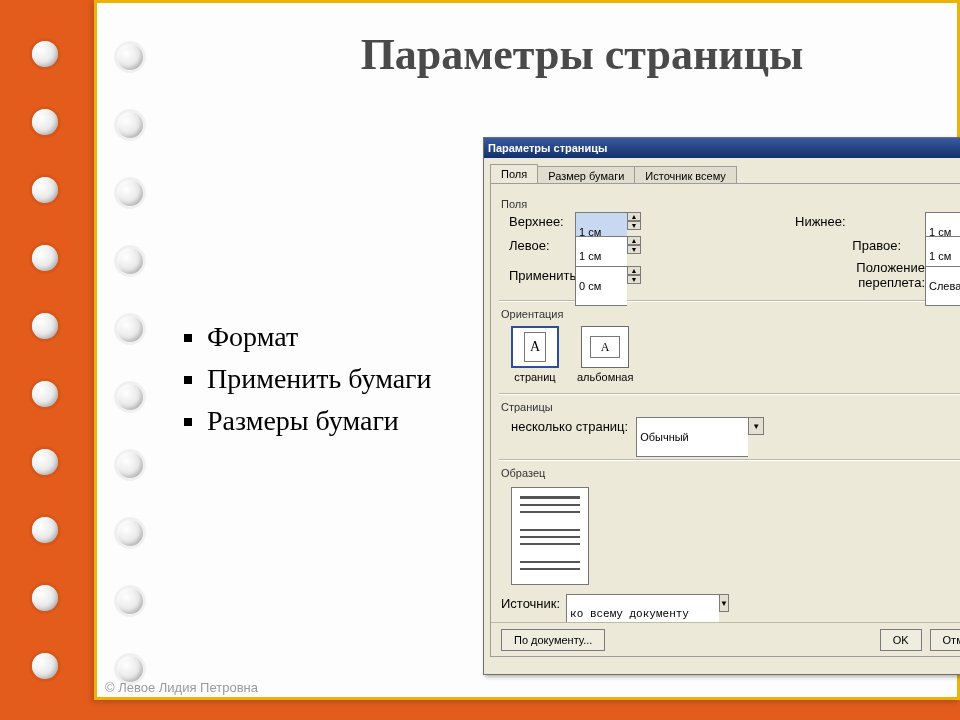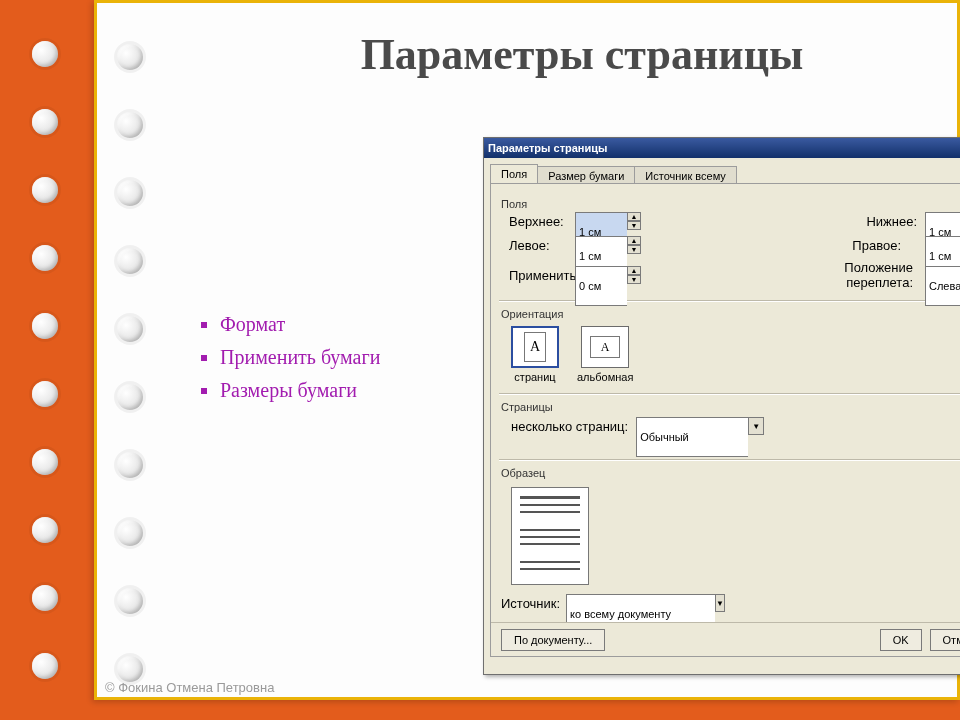--- a/index.html
+++ b/index.html
@@ -25,21 +25,21 @@
   }
   .page {
     position:absolute; left:94px; top:0; width:866px; height:700px;
     background:#fdfdfd; border:3px solid #eab308;
     box-shadow: -2px 2px 6px rgba(0,0,0,.2);
   }
   .title {
     position:absolute; left:150px; top:26px; right:40px;
     font-size:44px; font-weight:bold; color:#4a4a4a; text-align:center;
   }
-  .bullets { position:absolute; left:83px; top:290px; font-size:20px; color:#a21caf; }
+  .bullets { position:absolute; left:70px; top:290px; font-size:28px; color:#000000; }
   .bullets li{ margin-bottom:10px; list-style:square; }
   .footer { position:absolute; left:8px; bottom:2px; font-size:13px; color:#9a9a9a; font-family:Arial,sans-serif;}
   
   .dlg {
     position:absolute; left:386px; top:134px; width:530px; height:538px;
     background:#ece9d8; border:1px solid #6f6f6f;
     font-family: Tahoma, Arial, sans-serif; font-size:11px; color:#000;
     box-shadow:2px 2px 4px rgba(0,0,0,.3);
   }
   .dlg .titlebar{
@@ -155,21 +155,21 @@
       <div class="fields-grid">
         <span class="fld-label">Верхнее:</span>
         <div class="spin">
           <input style="background: rgb(200, 216, 240);" value="1 см">
           <div class="spinbtns">
               <div>▲</div>
               <div>▼</div>
             </div>
         </div>
         <span></span>
-        <span class="fld-label" style="text-align:right;padding-right:8px;">Нижнее:</span>
+        <span class="fld-label" style="text-align:left;padding-right:8px;">Нижнее:</span>
         <div class="spin">
           <input value="1 см" style="">
 
         </div>
 
         <span class="fld-label">Левое:</span>
         <div class="spin">
           <input value="1 см" style="">
           <div class="spinbtns">
               <div>▲</div>
@@ -185,21 +185,21 @@
 
         <span class="fld-label">Применить:</span>
         <div class="spin">
           <input value="0 см" style="">
           <div class="spinbtns">
               <div>▲</div>
               <div>▼</div>
             </div>
         </div>
         <span></span>
-        <span class="fld-label" style="text-align:right;padding-right:12px;">Положение переплета:</span>
+        <span class="fld-label" style="text-align:right;padding-right:0;">Положение переплета:</span>
         <div class="selwrap">
           <input class="selin" value="Слева" style="">
 
         </div>
       </div>
 
       <div class="divline"></div>
       <div class="grp-label">Ориентация</div>
       <div class="orient-row">
         <div class="orient active">
@@ -237,28 +237,28 @@
           <div class="pl"></div>
           <div class="pl"></div>
         <div style="height:6px"></div>
         <div class="pl"></div>
           <div class="pl"></div>
       </div>
 
       <div class="apply-row">
         <span class="fld-label">Источник:</span>
         <div class="selwrap" style="width:150px">
-          <input class="selin" style="width: 156px;" value="ко всему документу">
+          <input class="selin" style="width: 156px; font-family: Liberation Mono, monospace;" value="ко всему документу">
           <div class="selbtn">▼</div>
         </div>
       </div>
 
       <div class="btnrow">
         <button class="winbtn">По документу...</button>
         <span class="spacer"></span>
         <button class="winbtn">OK</button>
         <button class="winbtn">Отмена</button>
       </div>
     </div>
   </div>
 
-  <div class="footer">© Фокина Отмена Петровна</div>
+  <div class="footer">© Левое Лидия Петровна</div>
 </div>
 
 </body></html>

